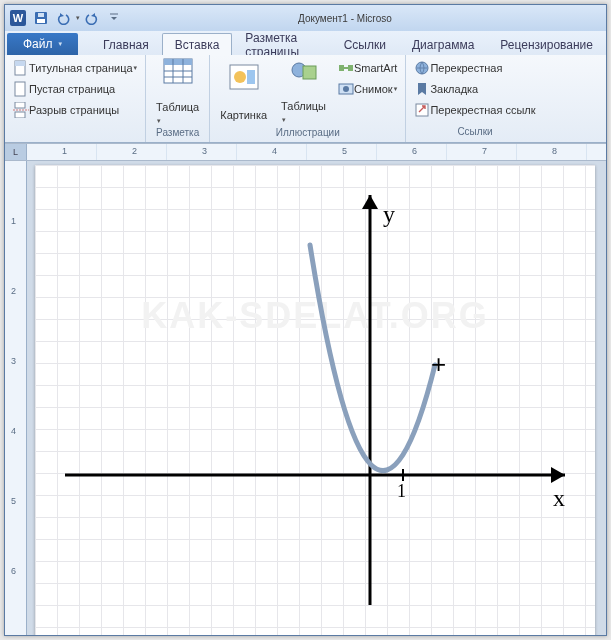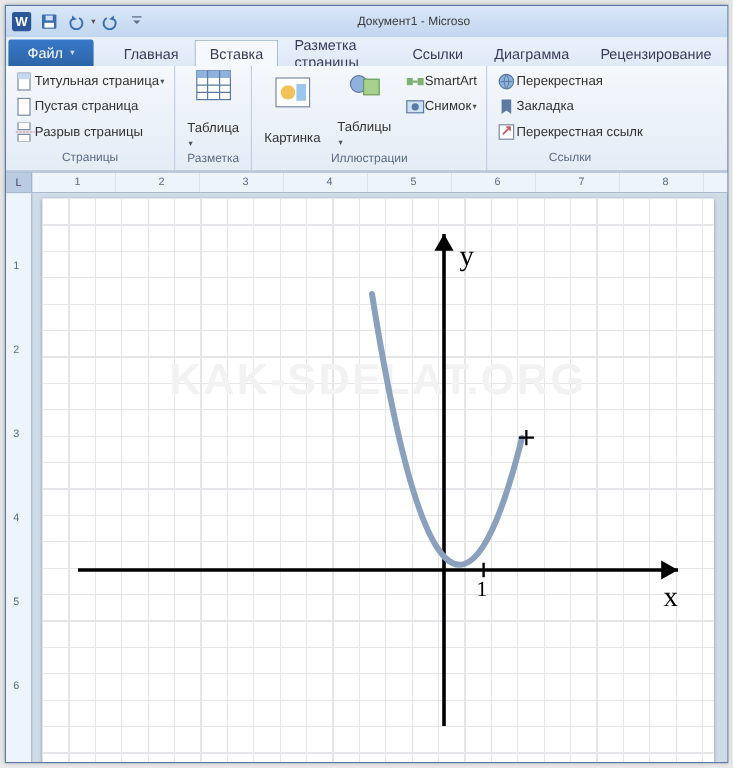--- a/index.html
+++ b/index.html
@@ -144,21 +144,20 @@
                 <svg width="16" height="16">
                   <rect x="2" y="0" width="10" height="6" fill="#fff" stroke="#7a8aa0"></rect>
                   <rect x="2" y="10" width="10" height="6" fill="#fff" stroke="#7a8aa0"></rect>
                   <line x1="0" y1="8" x2="16" y2="8" stroke="#c77" stroke-dasharray="2,1"></line>
                 </svg>
               </span>
             <span>Разрыв страницы</span>
           </div>
         </div>
       </div>
-      <div class="group-label">Страницы</div>
     </div>
 
     <div class="group">
       <div class="group-body">
         <div class="big-btn">
           <span class="icon32">
             <svg width="32" height="28">
                 <rect x="2" y="2" width="28" height="24" fill="#fff" stroke="#5a7aa3"></rect>
                 <rect x="2" y="2" width="28" height="6" fill="#8eb2dc"></rect>
                 <line x1="11" y1="2" x2="11" y2="26" stroke="#5a7aa3"></line>

